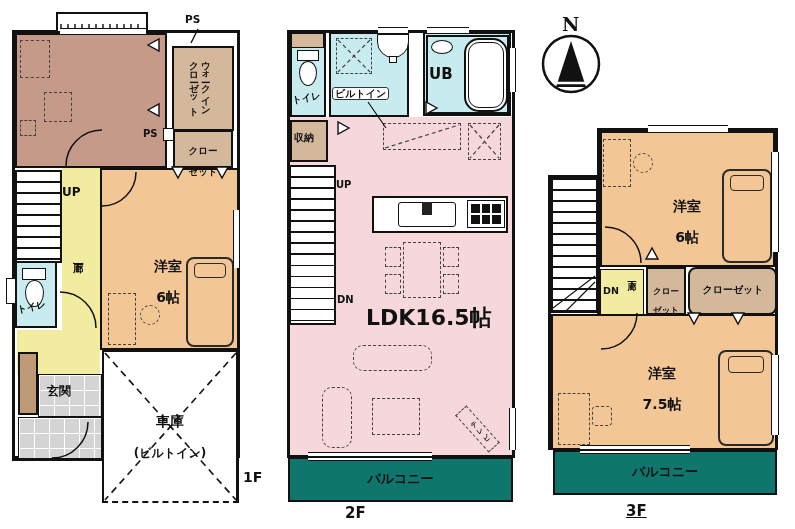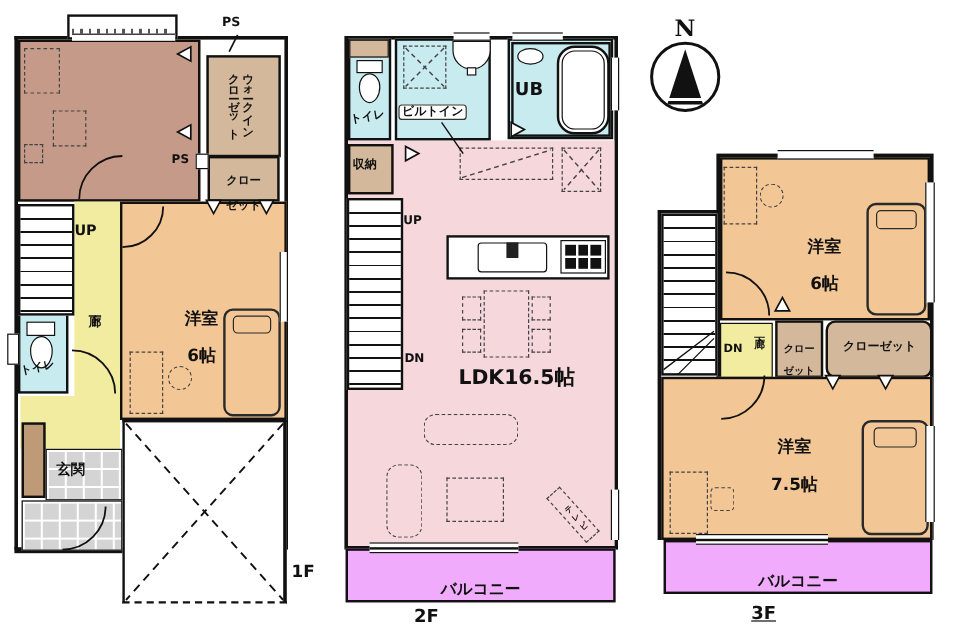--- a/index.html
+++ b/index.html
@@ -16,22 +16,22 @@
   .dashed{position:absolute;box-sizing:border-box;border:1.6px dashed #444;z-index:4;}
   .stairs{position:absolute;box-sizing:border-box;border:2px solid #111;background-color:#fff;
           background-image:repeating-linear-gradient(to bottom,transparent 0 9.5px,#111 9.5px 11px);z-index:3;}
   .win-h{position:absolute;box-sizing:border-box;background:#fff;border-top:1.4px solid #111;border-bottom:1.4px solid #111;z-index:5;}
   .win-v{position:absolute;box-sizing:border-box;background:#fff;border-left:1.4px solid #111;border-right:1.4px solid #111;z-index:5;}
   .tile{background-color:#d4d4d4;background-image:linear-gradient(#fff 1.3px,transparent 1.3px),
         linear-gradient(90deg,#fff 1.3px,transparent 1.3px);background-size:15px 15px;}
   .bed{position:absolute;box-sizing:border-box;border:2px solid #2a2a2a;border-radius:8px;z-index:4;}
   .pillow{position:absolute;box-sizing:border-box;border:1.5px solid #2a2a2a;border-radius:4px;z-index:4;}
   .fixture{position:absolute;box-sizing:border-box;background:#fff;border:1.6px solid #111;z-index:4;}
-  .balcony{position:absolute;box-sizing:border-box;background:#f0abfc;border:2.5px solid #111;
-           display:flex;align-items:flex-end;justify-content:center;z-index:2;}
+  .balcony{position:absolute;box-sizing:border-box;background:#0f766e;border:2.5px solid #111;
+           display:flex;align-items:center;justify-content:center;z-index:2;}
   .stove{position:absolute;box-sizing:border-box;display:grid;grid-template-columns:repeat(3,1fr);
          grid-template-rows:repeat(2,1fr);gap:2px;padding:3px;background:#fff;border:1.6px solid #111;z-index:4;}
   .stove>div{background:#111;}
   .overlay{position:absolute;left:0;top:0;z-index:6;pointer-events:none;}
   .pill{background:#fff;border:1.2px solid #333;border-radius:3px;padding:0 2px;}
 </style>
 </head>
 <body>
 
 <div id="plan">
@@ -88,20 +88,24 @@
   <div class="lbl" style="left:185px;top:14px;font-size:10.5px;">PS</div>
   <div class="lbl" style="left:143px;top:128px;font-size:10px;">PS</div>
   <div class="lbl" style="left:62px;top:186px;font-size:12px;">UP</div>
   <div class="lbl vert" style="left:72px;top:253px;font-size:10.5px;">廊下</div>
   <div class="lbl ctr" style="left:138px;top:243px;width:60px;font-size:14px;">
     <span>洋室</span><br>
     <span>6帖</span>
   </div>
   <div class="lbl" style="left:17px;top:302px;font-size:9.5px;transform:rotate(-12deg);">トイレ</div>
   <div class="lbl" style="left:47px;top:385px;font-size:12px;">玄関</div>
+  <div class="lbl ctr" style="left:110px;top:398px;width:120px;font-size:14px;">
+    <span>車庫</span><br>
+    <span style="font-size:12px;">(ビルトイン)</span>
+  </div>
   <div class="lbl" style="left:243px;top:470px;font-size:14px;">1F</div>
 
   <div class="shell" style="left:287px;top:30px;width:228px;height:428px;"></div>
   <div class="abs" style="left:290px;top:117px;width:222px;height:338px;background:#f6d7dc;z-index:2;"></div>
 
   <div class="room" style="left:290px;top:32px;width:36px;height:85px;background:#c8ebef;"></div>
   <div class="abs" style="left:291px;top:33px;width:33px;height:15px;background:#d3b89c;border:1.5px solid #111;z-index:3;"></div>
   <div class="fixture" style="left:297px;top:50px;width:22px;height:11px;"></div>
   <div class="fixture" style="left:299px;top:61px;width:18px;height:25px;border-radius:50% 50% 50% 50%/45% 45% 55% 55%;"></div>
 
@@ -159,21 +163,21 @@
   <div class="win-v" style="left:509px;top:408px;width:7px;height:42px;"></div>
 
   <div class="lbl" style="left:292px;top:93px;font-size:9.5px;transform:rotate(-10deg);">トイレ</div>
   <div class="lbl" style="left:332px;top:88px;font-size:10px;">
     <span class="pill">ビルトイン</span>
   </div>
   <div class="lbl" style="left:429px;top:66px;font-size:15px;">UB</div>
   <div class="lbl" style="left:294px;top:132px;font-size:10px;">収納</div>
   <div class="lbl" style="left:336px;top:179px;font-size:10px;">UP</div>
   <div class="lbl" style="left:337px;top:294px;font-size:10px;">DN</div>
-  <div class="lbl" style="left:382px;top:306px;font-size:17px;">LDK16.5帖</div>
+  <div class="lbl" style="left:366px;top:306px;font-size:22px;">LDK16.5帖</div>
   <div class="lbl" style="left:345px;top:505px;font-size:15px;">2F</div>
 
   <div class="shell" style="left:597px;top:128px;width:181px;height:322px;"></div>
   <div class="shell" style="left:548px;top:175px;width:52px;height:275px;"></div>
 
   <div class="room" style="left:600px;top:131px;width:175px;height:136px;background:#f3c795;"></div>
   <div class="dashed" style="left:603px;top:139px;width:28px;height:48px;"></div>
   <div class="dashed" style="left:633px;top:153px;width:20px;height:20px;border-radius:50%;"></div>
   <div class="bed" style="left:722px;top:169px;width:50px;height:94px;"></div>
   <div class="pillow" style="left:730px;top:175px;width:34px;height:16px;"></div>

